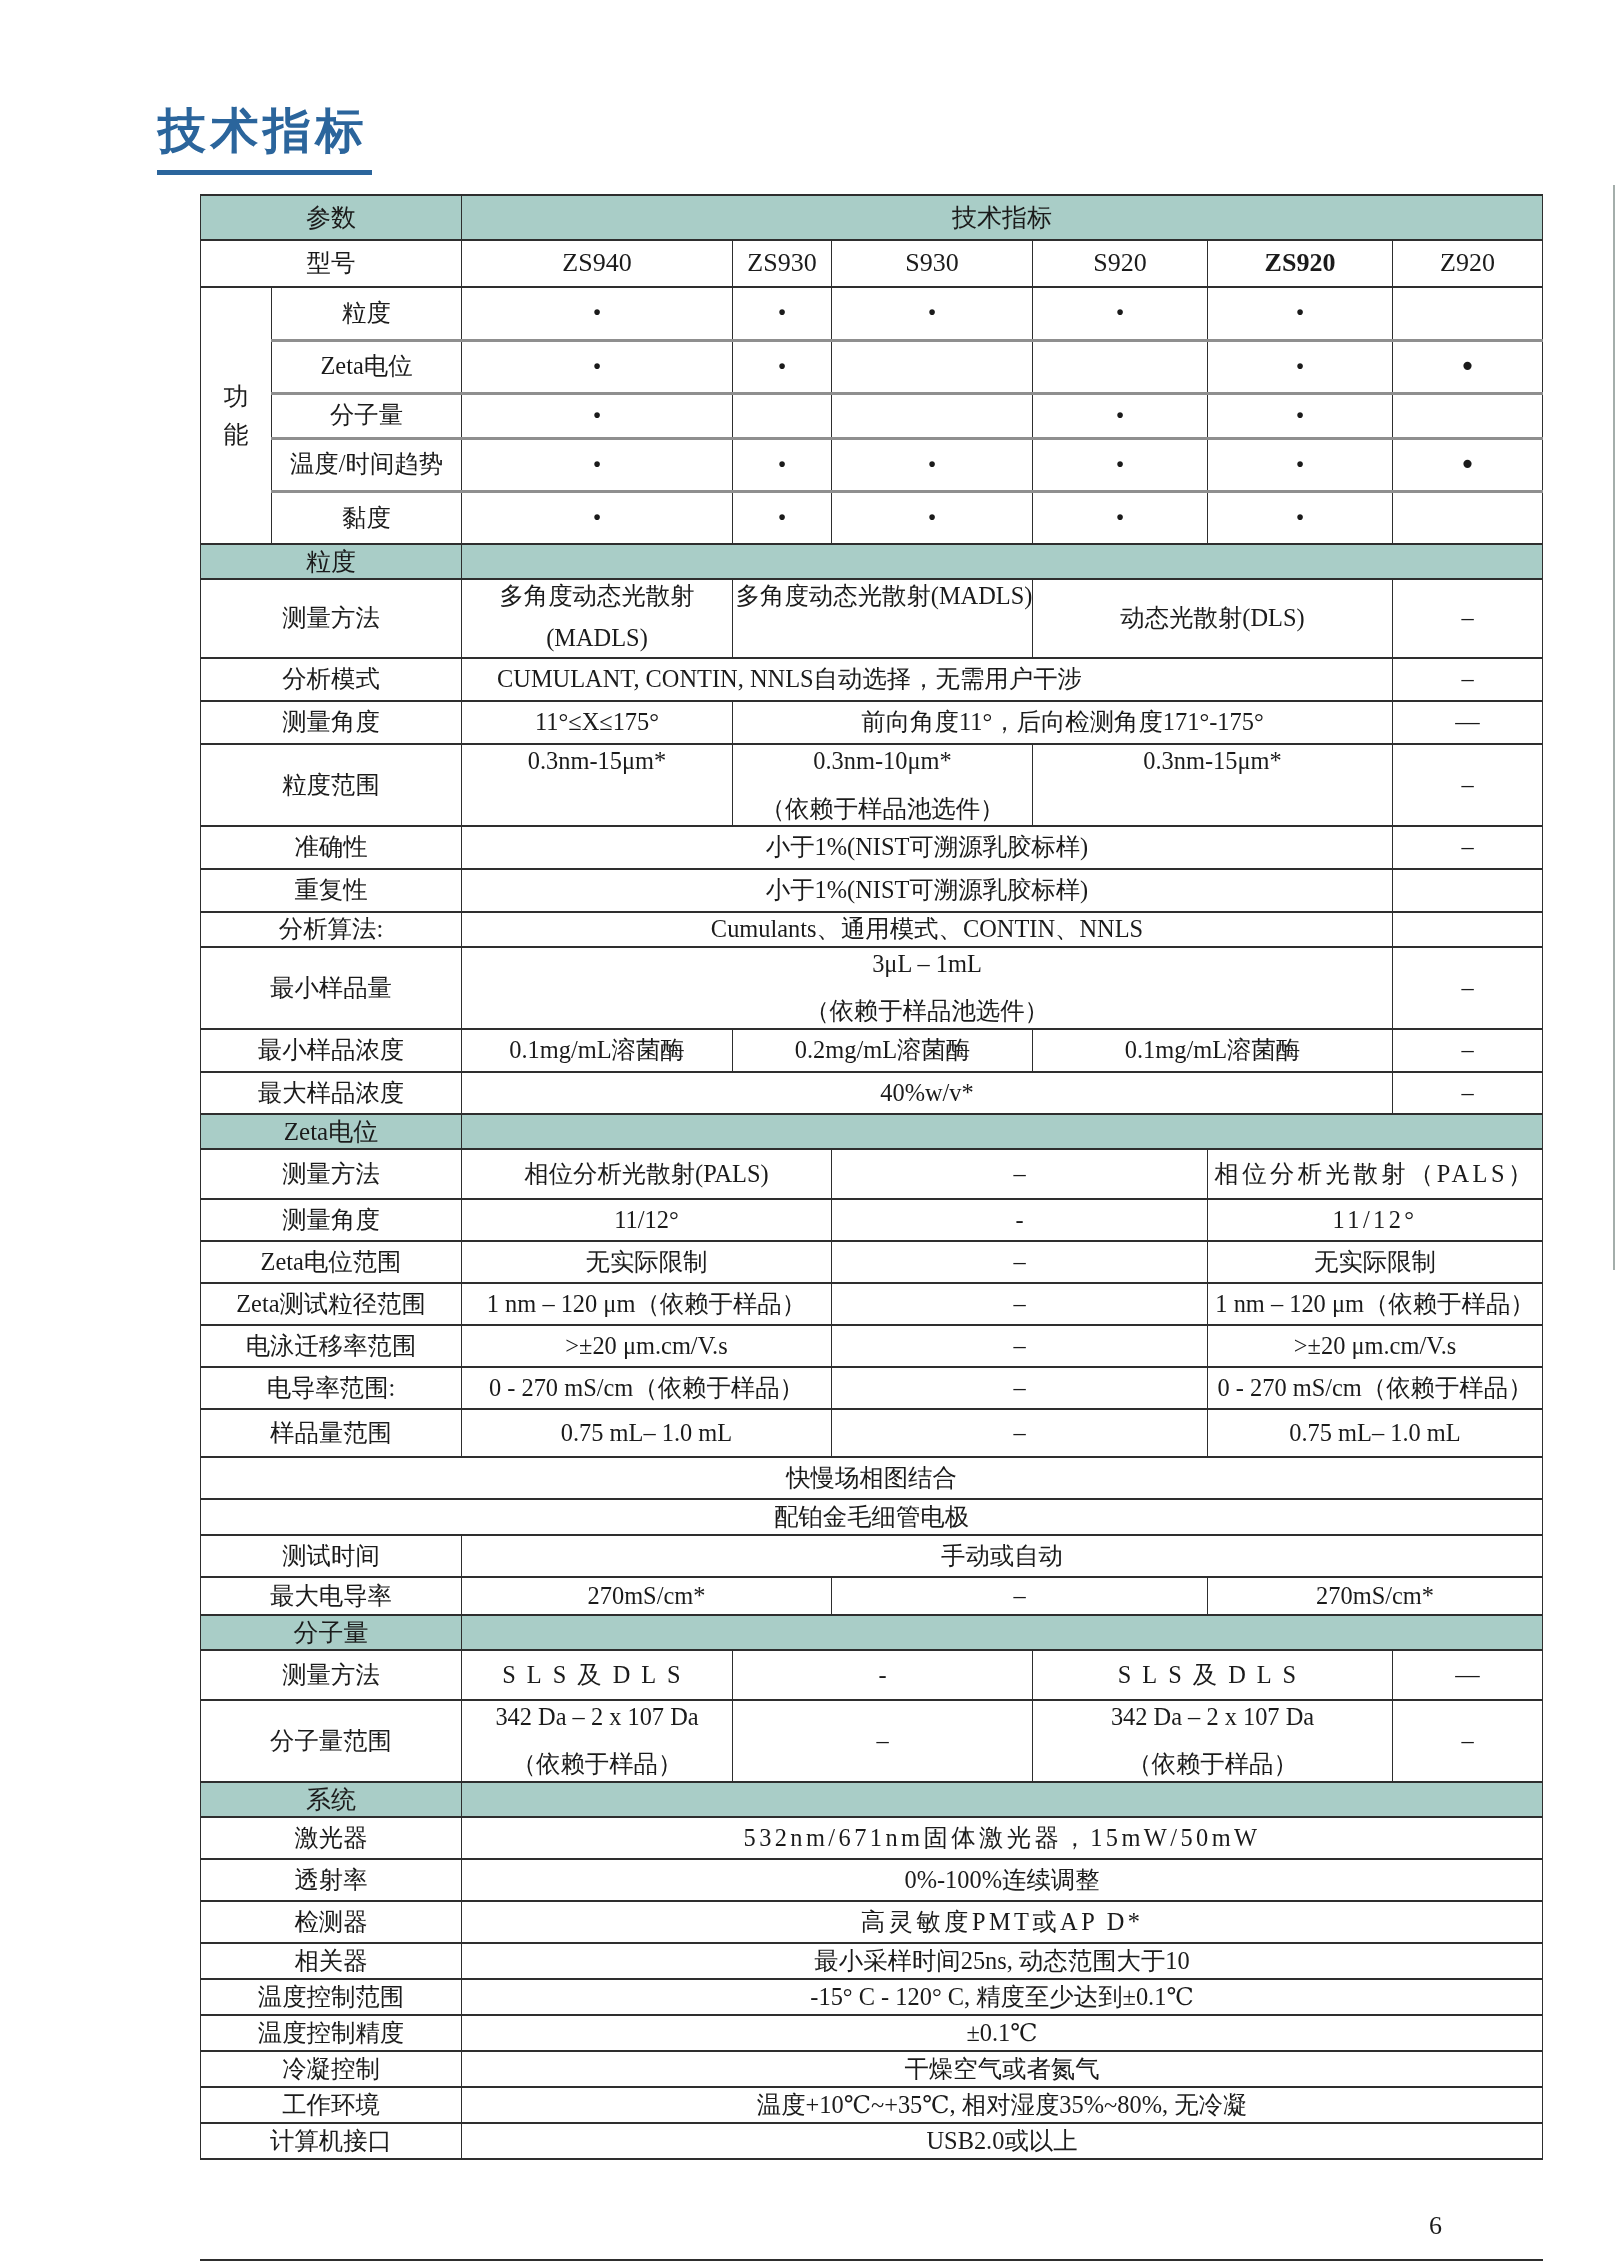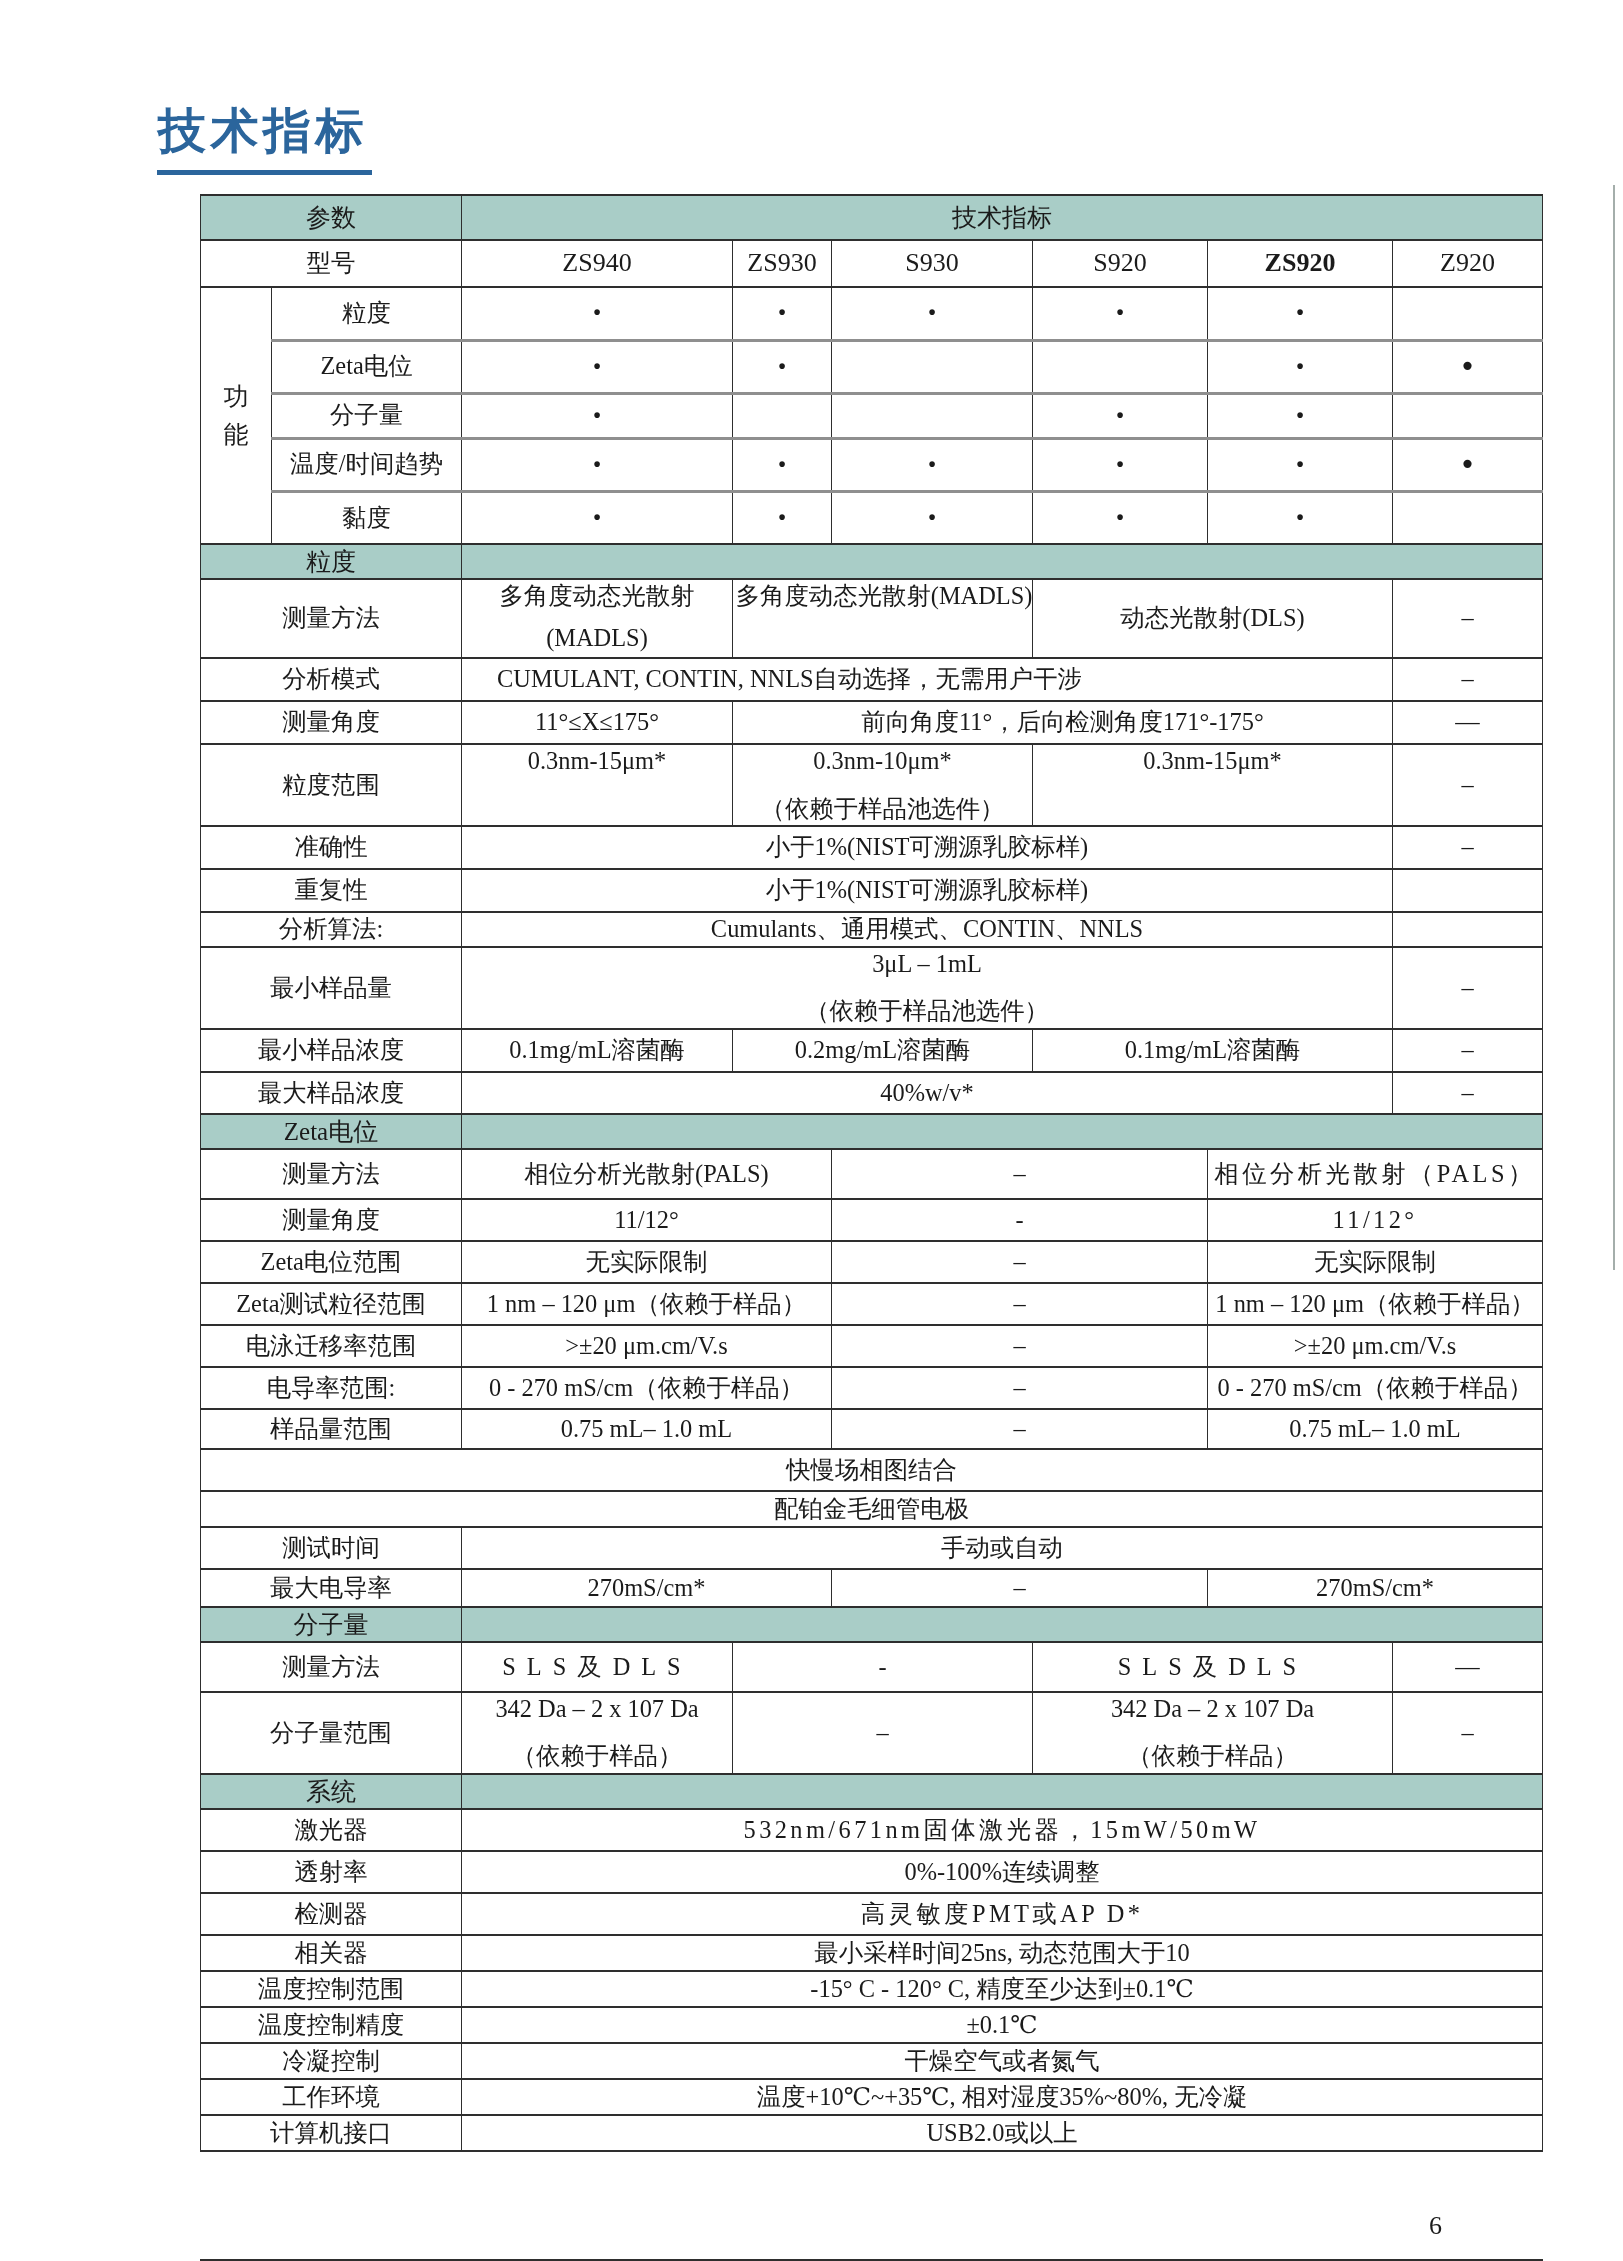--- a/index.html
+++ b/index.html
@@ -229,21 +229,21 @@
     <td colspan="2">&gt;±20 μm.cm/V.s</td>
     <td colspan="2" class="dash">–</td>
     <td colspan="2">&gt;±20 μm.cm/V.s</td>
   </tr>
   <tr style="height:42px">
     <td colspan="2" class="rlabel">电导率范围:</td>
     <td colspan="2" class="nowrap">0 - 270 mS/cm（依赖于样品）</td>
     <td colspan="2" class="dash">–</td>
     <td colspan="2" class="nowrap">0 - 270 mS/cm（依赖于样品）</td>
   </tr>
-  <tr style="height:40px">
+  <tr style="height:48px">
     <td colspan="2" class="rlabel">样品量范围</td>
     <td colspan="2">0.75 mL– 1.0 mL</td>
     <td colspan="2" class="dash">–</td>
     <td colspan="2">0.75 mL– 1.0 mL</td>
   </tr>
   <tr style="height:42px">
     <td colspan="8">快慢场相图结合</td>
   </tr>
   <tr style="height:36px">
     <td colspan="8">配铂金毛细管电极</td>

